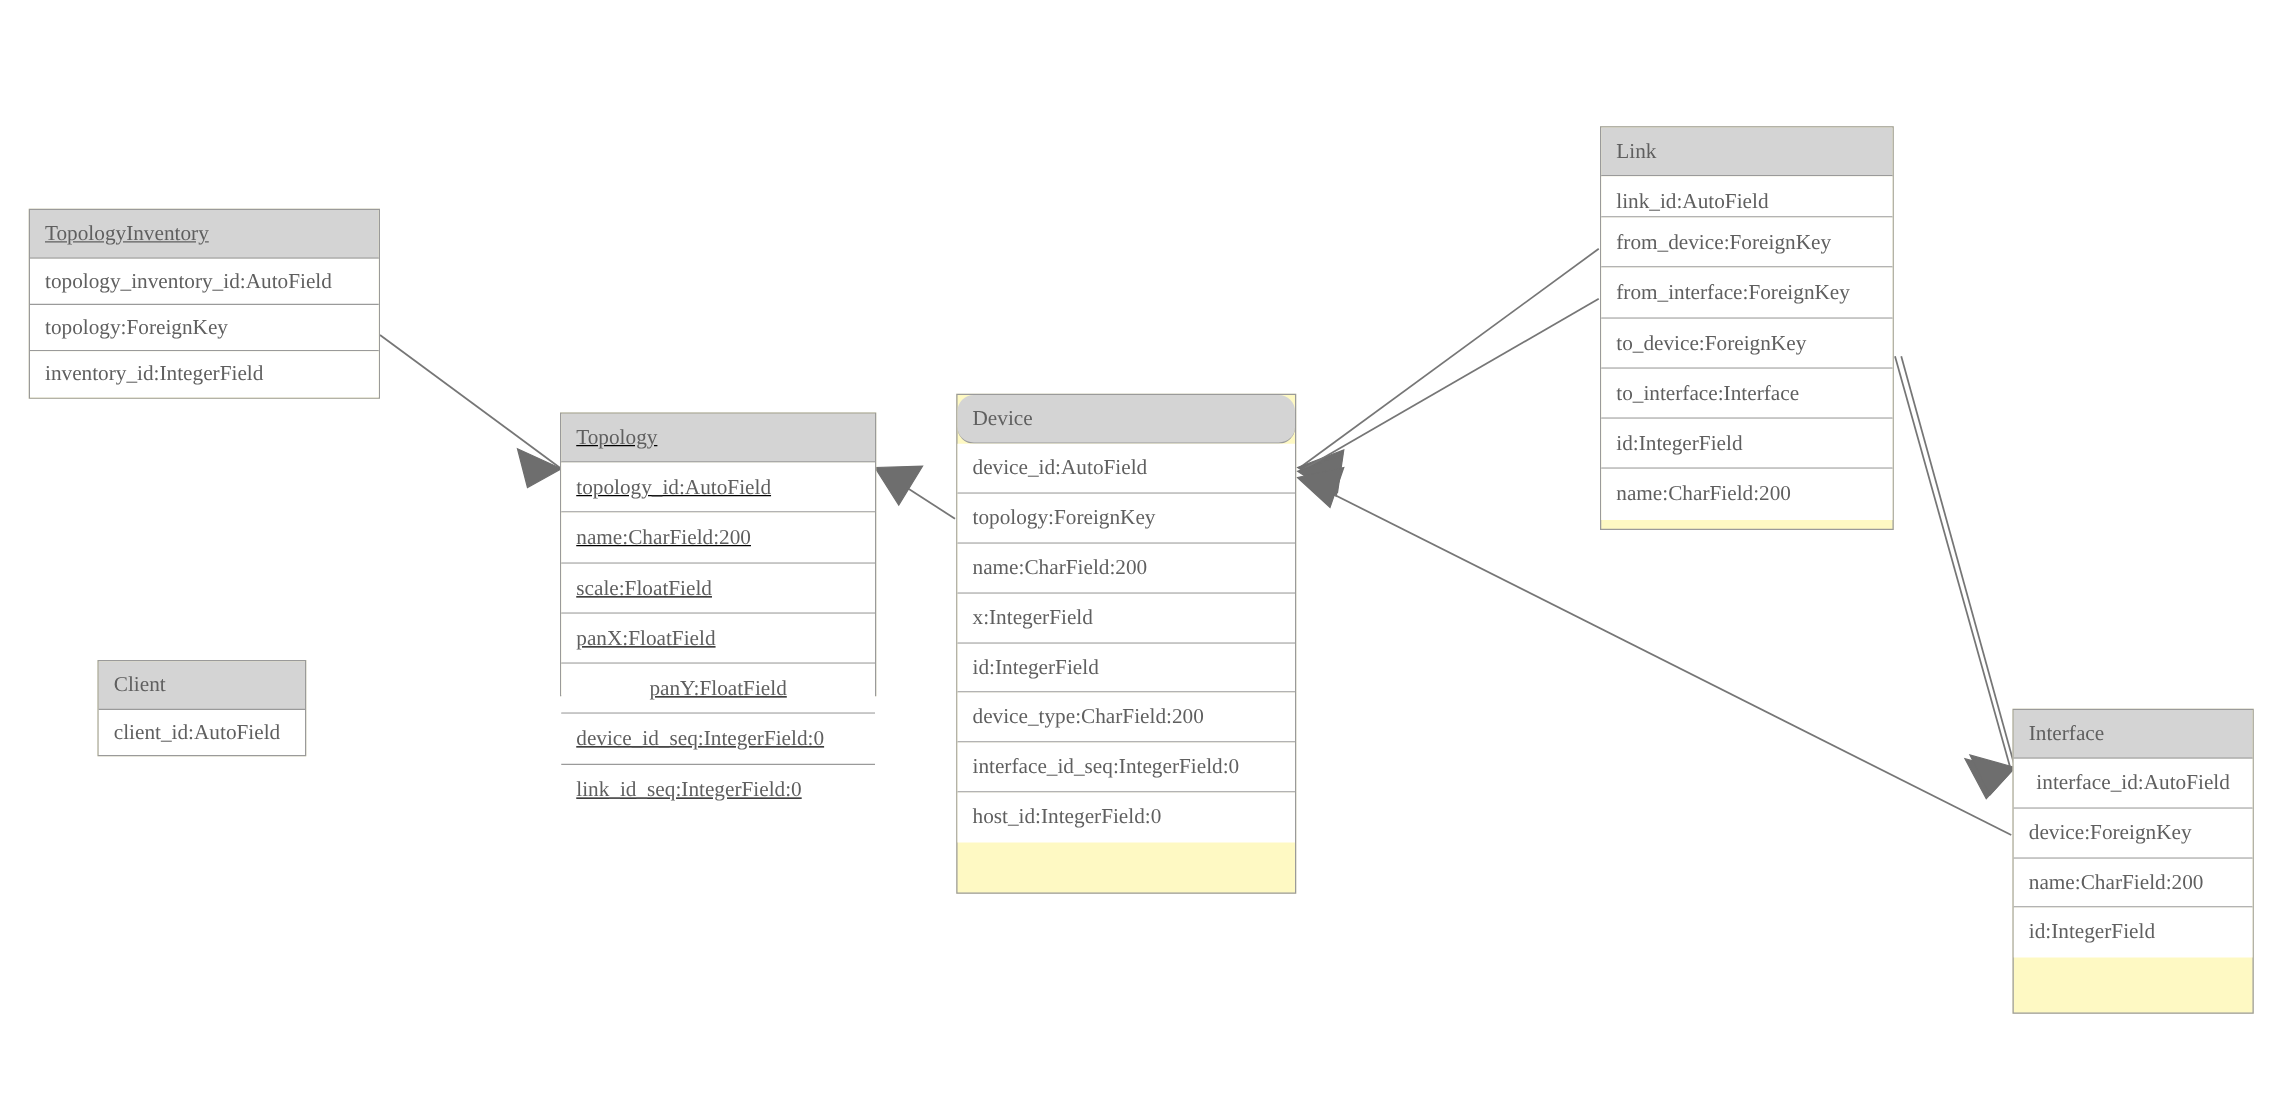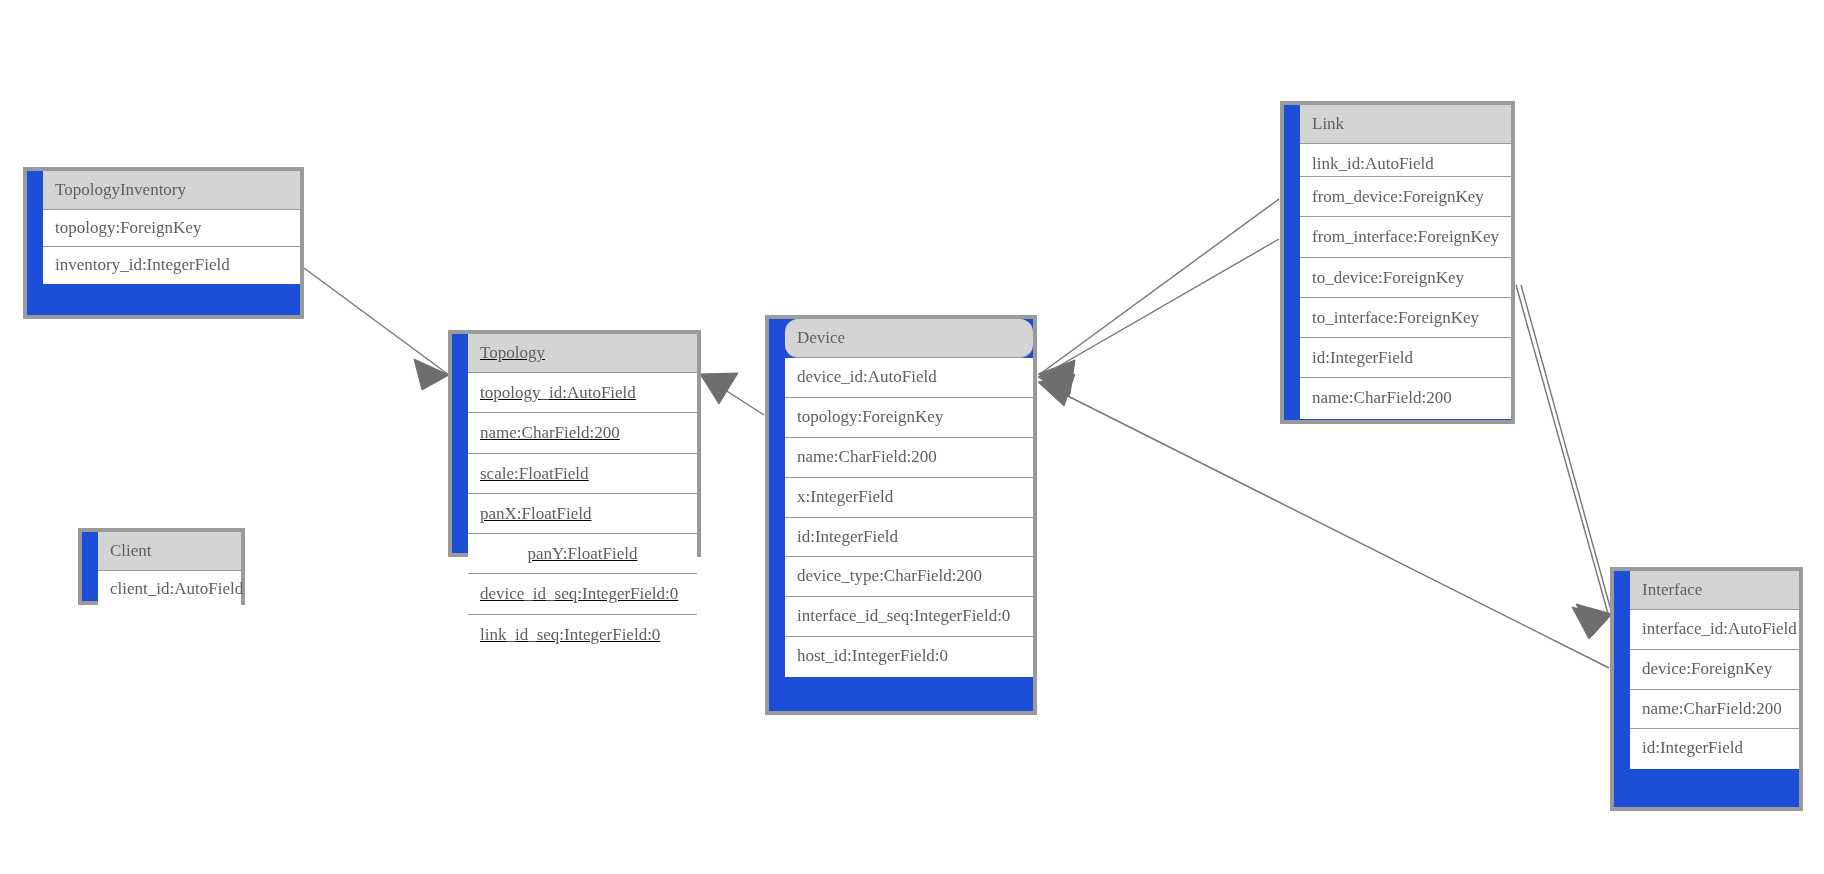--- a/index.html
+++ b/index.html
@@ -7,24 +7,23 @@
     width:1824px;height:874px;
     background:#ffffff;
     font-family:"Liberation Serif","DejaVu Serif",serif;
     overflow:hidden;
     position:relative;
   }
   #canvas{position:absolute;inset:0;width:1824px;height:874px;}
   #edges{position:absolute;left:0;top:0;width:1824px;height:874px;pointer-events:none;}
   .entity{
     position:absolute;
-    border:4px solid #14532d;
-    background:#1d4ed8;
+    border:1px solid #14532d;
+    background:#fef9c3;
     box-sizing:border-box;
-    padding-left:16px;
   }
   .entity-header{
     background:#d4d4d4;
     border-bottom:1px solid #9a9a9a;
     color:#5f5f5f;
     font-size:17px;
     line-height:1;
     padding:10px 12px 11px 12px;
     box-sizing:border-box;
     white-space:nowrap;
@@ -72,21 +71,22 @@
         <path d="M 1612,614 L 1576,604 L 1592,636 Z" fill="#6e6e6e" stroke="#6e6e6e" stroke-width="1"></path>
       </g>
       <g>
         <path d="M 1609,668 L 1040,382" stroke="#767676" stroke-width="1.4" fill="none"></path>
         <path d="M 1038,382 L 1075,374 L 1064,406 Z" fill="#6e6e6e" stroke="#6e6e6e" stroke-width="1"></path>
       </g>
     </svg>
 
   <div id="entity-layer">
       <div class="entity" style="left: 23px; top: 167px; width: 281px; height: 152px; border-color: rgb(154, 154, 154);">
-        <div class="entity-header" style="background: rgb(212, 212, 212); color: rgb(95, 95, 95); border-bottom-color: rgb(154, 154, 154);">TopologyInventory</div>
+        <div class="entity-header" style="background: rgb(212, 212, 212); color: rgb(95, 95, 95); border-bottom-color: rgb(154, 154, 154); text-decoration: underline;">TopologyInventory</div>
+        <div class="entity-row" style="color: rgb(95, 95, 95); height: 37px; line-height: 16px; border-bottom-color: rgb(154, 154, 154);">topology_inventory_id:AutoField</div>
         <div class="entity-row" style="color: rgb(95, 95, 95); height: 37px; line-height: 16px; border-bottom-color: rgb(154, 154, 154);">topology:ForeignKey</div>
         <div class="entity-row" style="color: rgb(95, 95, 95); height: 37px; line-height: 16px; border-bottom: none;">inventory_id:IntegerField</div>
       </div>
       <div class="entity" style="left: 448px; top: 330px; width: 253px; height: 227px; border-color: rgb(154, 154, 154); text-decoration: underline;">
         <div class="entity-header" style="background: rgb(212, 212, 212); color: rgb(95, 95, 95); border-bottom-color: rgb(154, 154, 154);">Topology</div>
         <div class="entity-row" style="color: rgb(95, 95, 95); height: 40.2857px; line-height: 19.2857px; border-bottom-color: rgb(154, 154, 154);">topology_id:AutoField</div>
         <div class="entity-row" style="color: rgb(95, 95, 95); height: 40.2857px; line-height: 19.2857px; border-bottom-color: rgb(154, 154, 154);">name:CharField:200</div>
         <div class="entity-row" style="color: rgb(95, 95, 95); height: 40.2857px; line-height: 19.2857px; border-bottom-color: rgb(154, 154, 154);">scale:FloatField</div>
         <div class="entity-row" style="color: rgb(95, 95, 95); height: 40.2857px; line-height: 19.2857px; border-bottom-color: rgb(154, 154, 154);">panX:FloatField</div>
         <div class="entity-row" style="color: rgb(95, 95, 95); height: 40.2857px; line-height: 19.2857px; border-bottom-color: rgb(154, 154, 154); text-align: center;">panY:FloatField</div>
@@ -107,21 +107,21 @@
         <div class="entity-row" style="color: rgb(95, 95, 95); height: 39.8889px; line-height: 18.8889px; border-bottom-color: rgb(154, 154, 154);">device_type:CharField:200</div>
         <div class="entity-row" style="color: rgb(95, 95, 95); height: 39.8889px; line-height: 18.8889px; border-bottom-color: rgb(154, 154, 154);">interface_id_seq:IntegerField:0</div>
         <div class="entity-row" style="color: rgb(95, 95, 95); height: 39.8889px; line-height: 18.8889px; border-bottom: none;">host_id:IntegerField:0</div>
       </div>
       <div class="entity" style="left: 1280px; top: 101px; width: 235px; height: 323px; border-color: rgb(154, 154, 154);">
         <div class="entity-header" style="background: rgb(212, 212, 212); color: rgb(95, 95, 95); border-bottom-color: rgb(154, 154, 154);">Link</div>
         <div class="entity-row" style="color: rgb(95, 95, 95); height: 33px; line-height: 19.2857px; border-bottom-color: rgb(154, 154, 154);">link_id:AutoField</div>
         <div class="entity-row" style="color: rgb(95, 95, 95); height: 40.2857px; line-height: 19.2857px; border-bottom-color: rgb(154, 154, 154);">from_device:ForeignKey</div>
         <div class="entity-row" style="color: rgb(95, 95, 95); height: 40.2857px; line-height: 19.2857px; border-bottom-color: rgb(154, 154, 154);">from_interface:ForeignKey</div>
         <div class="entity-row" style="color: rgb(95, 95, 95); height: 40.2857px; line-height: 19.2857px; border-bottom-color: rgb(154, 154, 154);">to_device:ForeignKey</div>
-        <div class="entity-row" style="color: rgb(95, 95, 95); height: 40.2857px; line-height: 19.2857px; border-bottom-color: rgb(154, 154, 154);">to_interface:ForeignKey</div>
+        <div class="entity-row" style="color: rgb(95, 95, 95); height: 40.2857px; line-height: 19.2857px; border-bottom-color: rgb(154, 154, 154);">to_interface:Interface</div>
         <div class="entity-row" style="color: rgb(95, 95, 95); height: 40.2857px; line-height: 19.2857px; border-bottom-color: rgb(154, 154, 154);">id:IntegerField</div>
         <div class="entity-row" style="color: rgb(95, 95, 95); height: 40.2857px; line-height: 19.2857px; border-bottom: none;">name:CharField:200</div>
       </div>
       <div class="entity" style="left: 1610px; top: 567px; width: 193px; height: 244px; border-color: rgb(154, 154, 154);">
         <div class="entity-header" style="background: rgb(212, 212, 212); color: rgb(95, 95, 95); border-bottom-color: rgb(154, 154, 154);">Interface</div>
         <div class="entity-row" style="color: rgb(95, 95, 95); height: 39.75px; line-height: 18.75px; border-bottom-color: rgb(154, 154, 154); text-align: center;">interface_id:AutoField</div>
         <div class="entity-row" style="color: rgb(95, 95, 95); height: 39.75px; line-height: 18.75px; border-bottom-color: rgb(154, 154, 154);">device:ForeignKey</div>
         <div class="entity-row" style="color: rgb(95, 95, 95); height: 39.75px; line-height: 18.75px; border-bottom-color: rgb(154, 154, 154);">name:CharField:200</div>
         <div class="entity-row" style="color: rgb(95, 95, 95); height: 39.75px; line-height: 18.75px; border-bottom: none;">id:IntegerField</div>
       </div>

